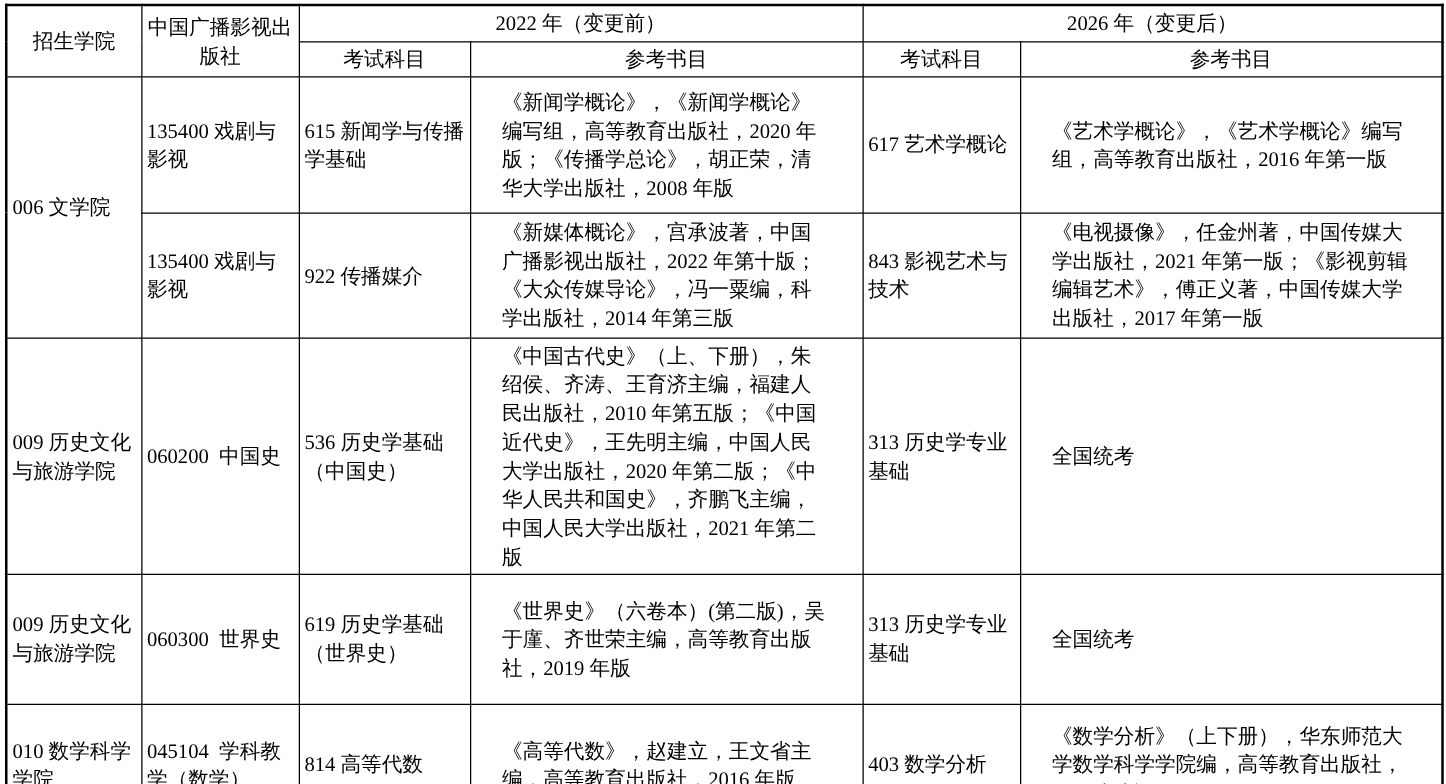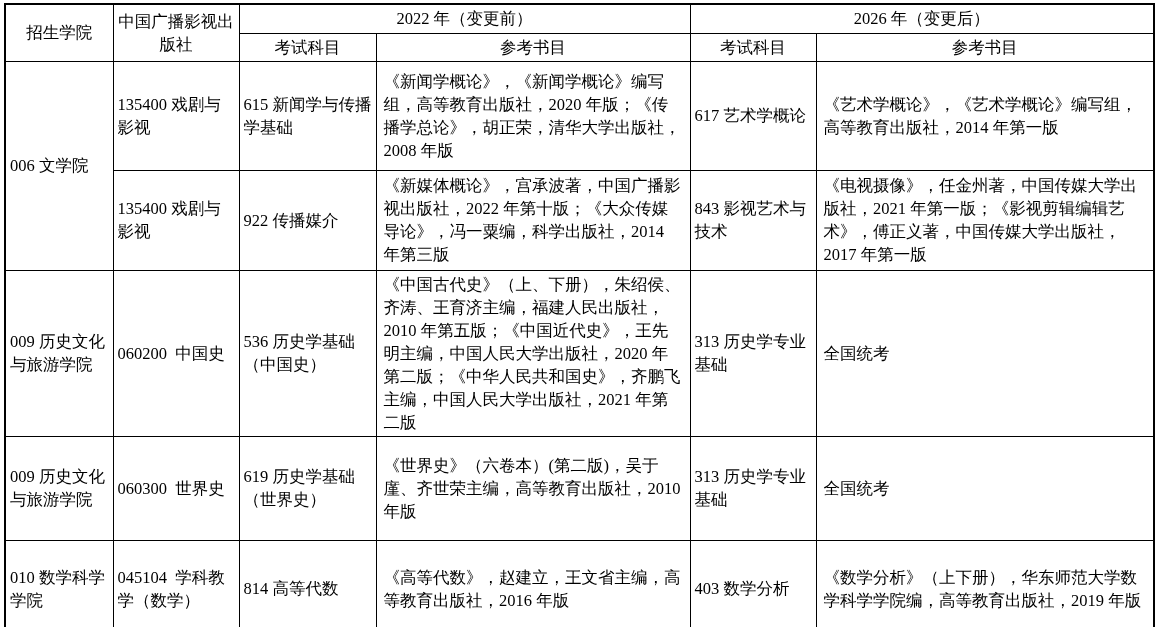--- a/index.html
+++ b/index.html
@@ -26,21 +26,21 @@
     border: 1px solid #000;
     vertical-align: middle;
     padding: 2px 4px;
     line-height: 23px;
     font-weight: normal;
     white-space: pre-wrap;
     overflow-wrap: break-word;
     text-align: left;
   }
   .doc-table th { text-align: center; }
-  .doc-table td.books { padding: 2px 7px; }
+  .doc-table td.books { padding: 2px 25px; }
   tr.hdr1 { height: 29px; padding-left: 24px; }
   tr.hdr2 { height: 26px; }
   tr.r0 { height: 109px; }
   tr.r1 { height: 100px; }
   tr.r2 { height: 166px; }
   tr.r3 { height: 104px; }
   tr.r4 { height: 98px; }
 </style>
 </head>
 <body>
@@ -68,42 +68,42 @@
       <th>参考书目</th>
     </tr>
   </thead>
   <tbody>
     <tr class="r0">
       <td rowspan="2">006 文学院</td>
       <td>135400 戏剧与影视</td>
       <td>615 新闻学与传播学基础</td>
       <td class="books">《新闻学概论》，《新闻学概论》编写组，高等教育出版社，2020 年版；《传播学总论》，胡正荣，清华大学出版社，2008 年版</td>
       <td>617 艺术学概论</td>
-      <td class="books">《艺术学概论》，《艺术学概论》编写组，高等教育出版社，2014 年第一版</td>
+      <td class="books">《艺术学概论》，《艺术学概论》编写组，高等教育出版社，2016 年第一版</td>
     </tr>
     <tr class="r1">
       <td>135400 戏剧与影视</td>
       <td>922 传播媒介</td>
       <td class="books">《新媒体概论》，宫承波著，中国广播影视出版社，2022 年第十版；《大众传媒导论》，冯一粟编，科学出版社，2014 年第三版</td>
       <td>843 影视艺术与技术</td>
       <td class="books">《电视摄像》，任金州著，中国传媒大学出版社，2021 年第一版；《影视剪辑编辑艺术》，傅正义著，中国传媒大学出版社，2017 年第一版</td>
     </tr>
     <tr class="r2">
       <td>009 历史文化与旅游学院</td>
       <td>060200  中国史</td>
       <td>536 历史学基础（中国史）</td>
       <td class="books">《中国古代史》（上、下册），朱绍侯、齐涛、王育济主编，福建人民出版社，2010 年第五版；《中国近代史》，王先明主编，中国人民大学出版社，2020 年第二版；《中华人民共和国史》，齐鹏飞主编，中国人民大学出版社，2021 年第二版</td>
       <td>313 历史学专业基础</td>
       <td class="books">全国统考</td>
     </tr>
     <tr class="r3">
       <td>009 历史文化与旅游学院</td>
       <td>060300  世界史</td>
       <td>619 历史学基础（世界史）</td>
-      <td class="books">《世界史》（六卷本）(第二版)，吴于廑、齐世荣主编，高等教育出版社，2010 年版</td>
+      <td class="books">《世界史》（六卷本）(第二版)，吴于廑、齐世荣主编，高等教育出版社，2019 年版</td>
       <td>313 历史学专业基础</td>
       <td class="books">全国统考</td>
     </tr>
     <tr class="r4">
       <td>010 数学科学学院</td>
       <td>045104  学科教学（数学）</td>
       <td>814 高等代数</td>
       <td class="books">《高等代数》，赵建立，王文省主编，高等教育出版社，2016 年版</td>
       <td>403 数学分析</td>
       <td class="books">《数学分析》（上下册），华东师范大学数学科学学院编，高等教育出版社，2019 年版</td>

